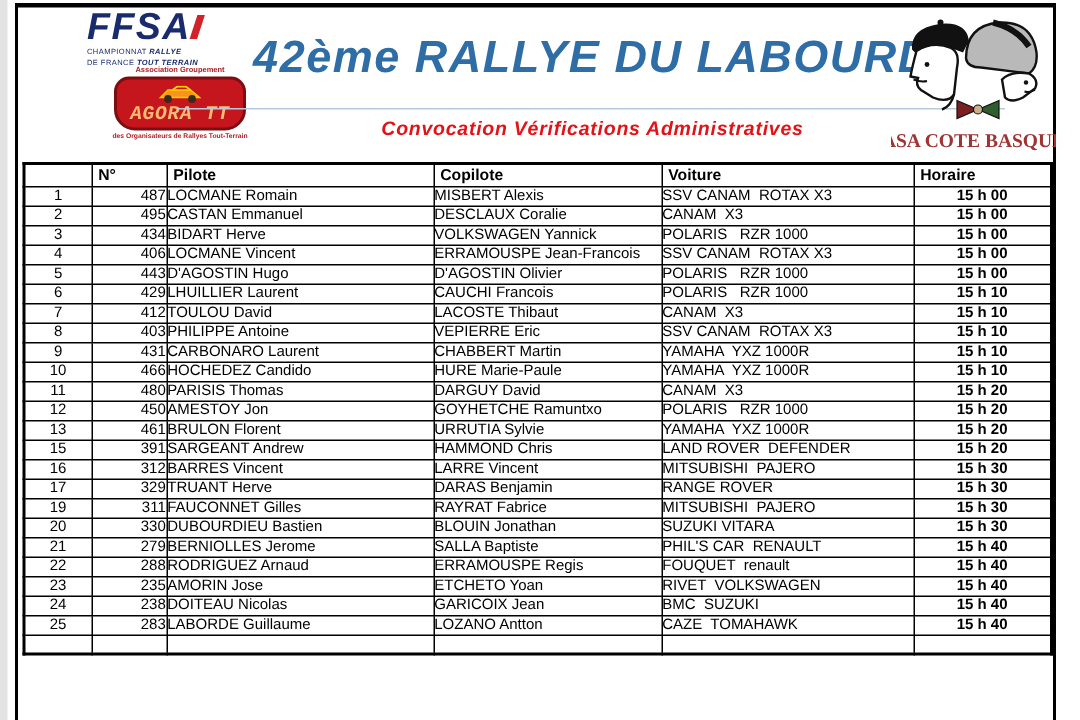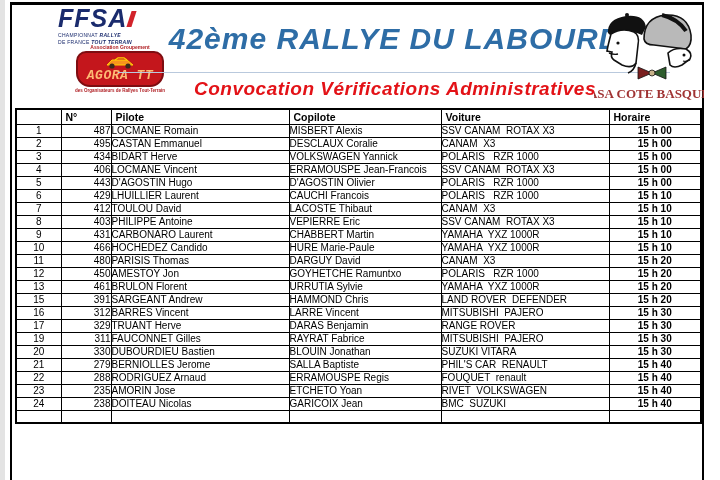--- a/index.html
+++ b/index.html
@@ -28,21 +28,21 @@
   }
   .agora-name{font-size:13px;font-weight:900;font-style:italic;color:#fdba74;letter-spacing:.5px;line-height:1;font-family:Liberation Mono, monospace;}
   .agora-bottom{font-size:4.5px;color:#b02025;margin-top:1px;font-weight:bold;}
   .event-title{
     position:absolute;left:112px;top:22px;width:566px;text-align:center;
     font-size:30px;font-weight:bold;font-style:italic;color:#2e6da6;letter-spacing:1px;white-space:nowrap;
   }
   .title-divider{position:absolute;left:118px;top:72px;width:552px;height:1px;background:#b9c9dd;}
   .subtitle{
     position:absolute;left:112px;top:78px;width:566px;text-align:center;
-    font-size:19px;font-weight:bold;font-style:italic;color:#e31217;letter-spacing:.5px;white-space:nowrap;
+    font-size:13px;font-weight:bold;font-style:italic;color:#e31217;letter-spacing:.5px;white-space:nowrap;
   }
   .asa{position:absolute;left:594px;top:5px;width:110px;height:100px;}
   
   table.results{
     position:absolute;left:15px;top:108px;width:685px;
     border-collapse:collapse;table-layout:fixed;
     border:2px solid #000;font-size:10px;
   }
   table.results th,table.results td{
     border:1px solid #000;padding:0 0 0 0;overflow:hidden;white-space:pre;box-sizing:border-box;
@@ -305,20 +305,28 @@
       </tr>
       <tr>
         <td class="c0">24</td>
         <td class="c1">238</td>
         <td class="c2">DOITEAU Nicolas</td>
         <td class="c3">GARICOIX Jean</td>
         <td class="c4">BMC  SUZUKI</td>
         <td class="c5">15 h 40</td>
       </tr>
       <tr>
+        <td class="c0">25</td>
+        <td class="c1">283</td>
+        <td class="c2">LABORDE Guillaume</td>
+        <td class="c3">LOZANO Antton</td>
+        <td class="c4">CAZE  TOMAHAWK</td>
+        <td class="c5">15 h 40</td>
+      </tr>
+      <tr>
         <td class="c0"></td>
         <td class="c1"></td>
         <td class="c2"></td>
         <td class="c3"></td>
         <td class="c4"></td>
         <td class="c5"></td>
       </tr>
     </tbody>
 </table>
 

